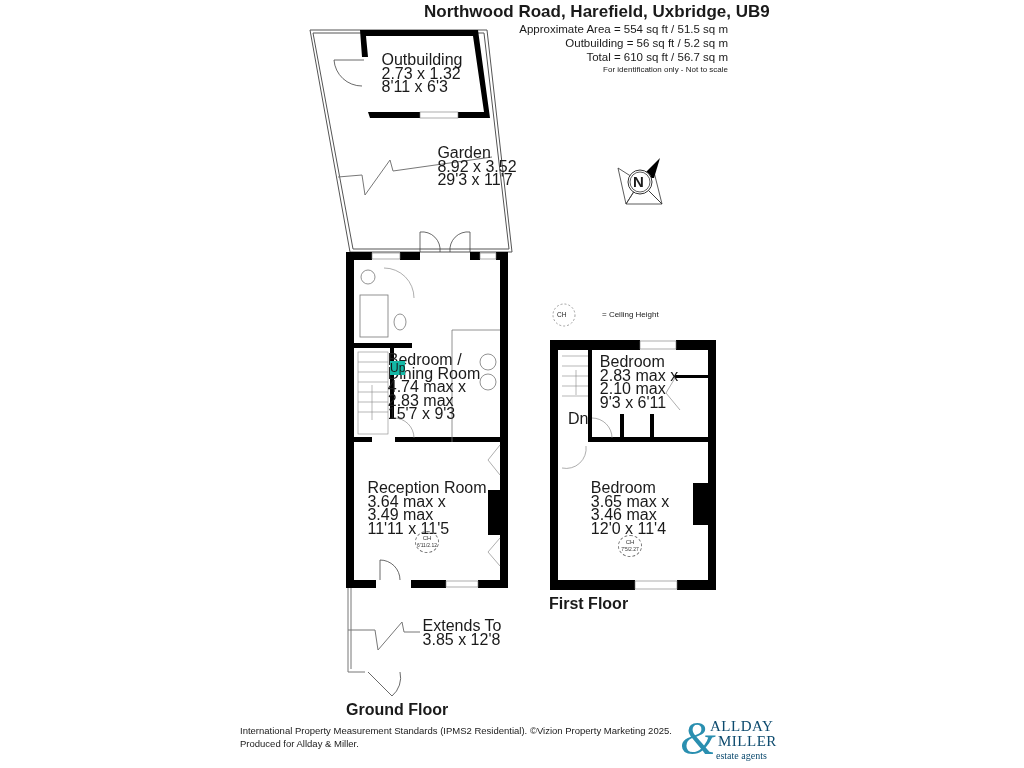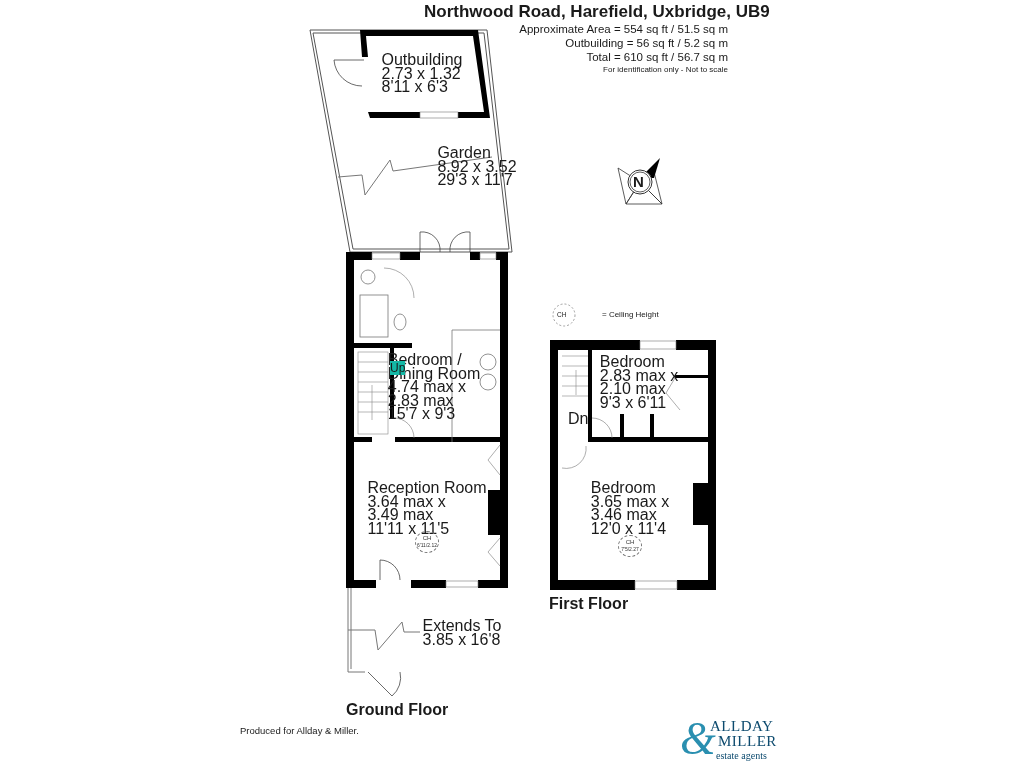--- a/index.html
+++ b/index.html
@@ -173,21 +173,21 @@
   <div>3.49 max</div>
   <div>11'11 x 11'5</div>
 </div>
 <div class="ch-circle" style="left:415px;top:531px;width:24px;height:22px;padding-top:3px;box-sizing:border-box;">
   <div>CH</div>
   <div style="font-size:5px;">6'11/2.12</div>
 </div>
 
 <div class="room-label" style="left:462px;top:619px;">
   <div>Extends To</div>
-  <div>3.85 x 16'8</div>
+  <div>3.85 x 12'8</div>
 </div>
 
 <div class="floor-label" style="left:346px;top:701px;">Ground Floor</div>
 
 <div class="room-label" style="left:639px;top:355px;">
   <div>Bedroom</div>
   <div>2.83 max x</div>
   <div>2.10 max</div>
   <div>9'3 x 6'11</div>
 </div>
@@ -200,20 +200,21 @@
   <div>12'0 x 11'4</div>
 </div>
 <div class="ch-circle" style="left:618px;top:535px;width:24px;height:22px;padding-top:3px;box-sizing:border-box;">
   <div>CH</div>
   <div style="font-size:5px;">7'5/2.27</div>
 </div>
 
 <div class="floor-label" style="left:549px;top:595px;">First Floor</div>
 
 <div class="footer-text">
+  <div>International Property Measurement Standards (IPMS2 Residential). ©Vizion Property Marketing 2025.</div>
   <div>Produced for Allday &amp; Miller.</div>
 </div>
 
 <div class="logo">
   <div class="logo-amp">&amp;</div>
   <div class="logo-line" style="left:30px;top:0px;font-size:15px;letter-spacing:0.5px;">ALLDAY</div>
   <div class="logo-line" style="left:38px;top:15px;font-size:15px;letter-spacing:0.5px;">MILLER</div>
   <div class="logo-line" style="left:36px;top:32px;font-size:10px;">estate agents</div>
 </div>
 

